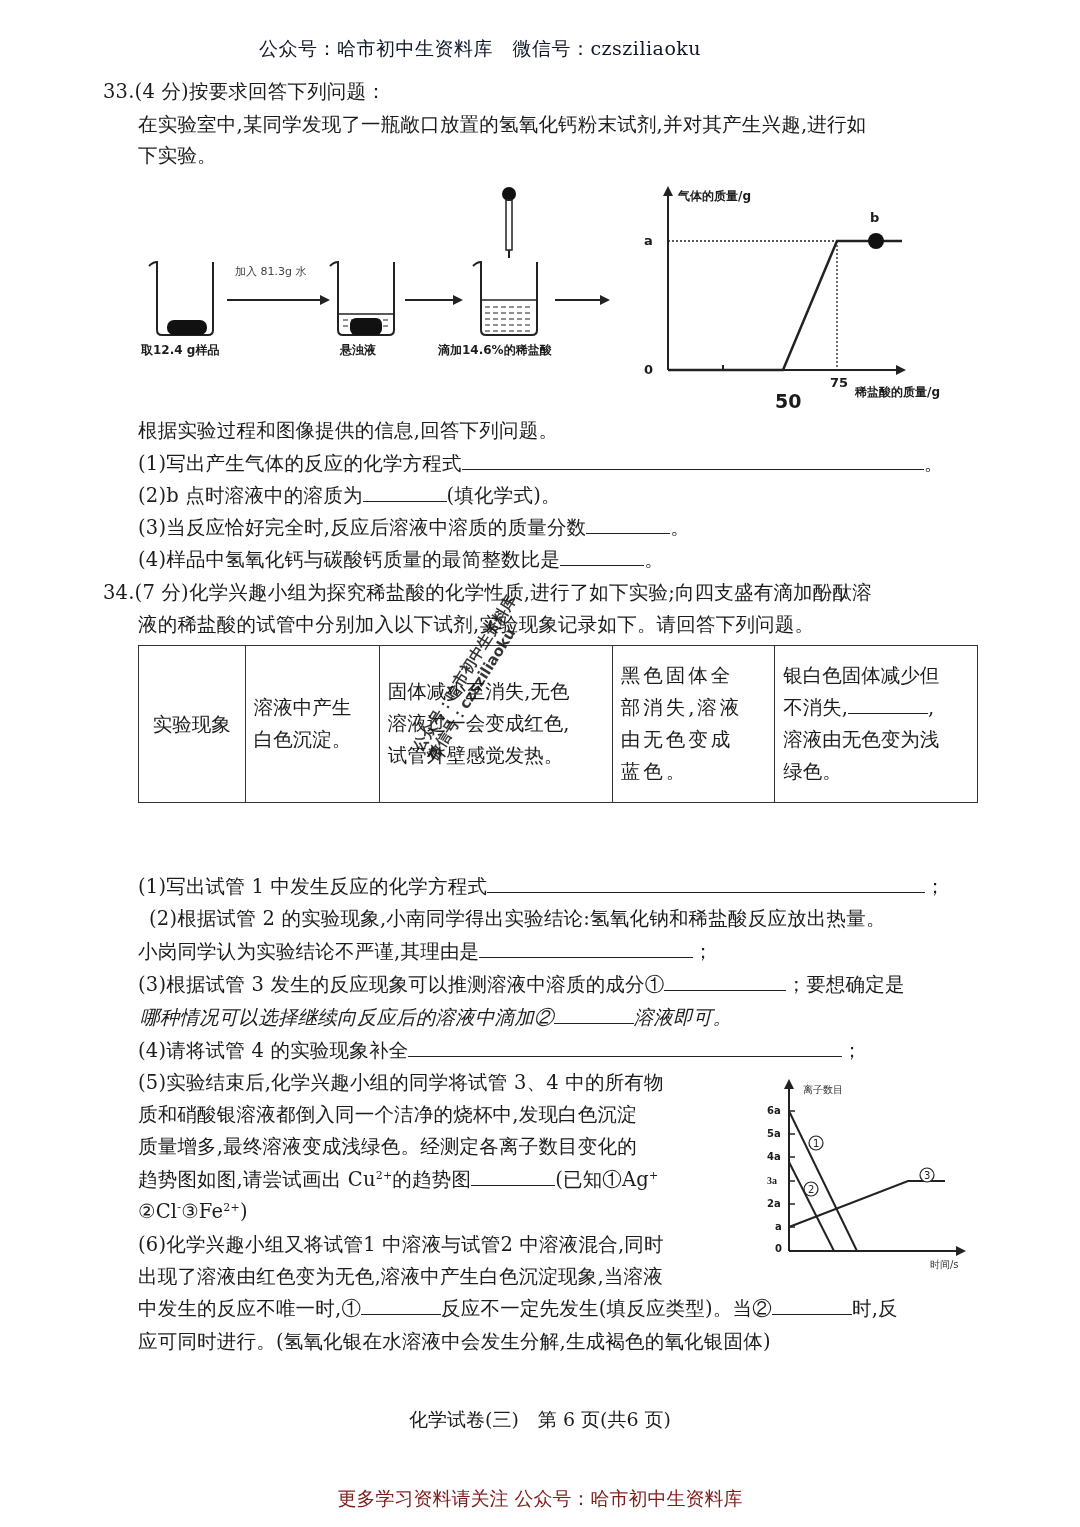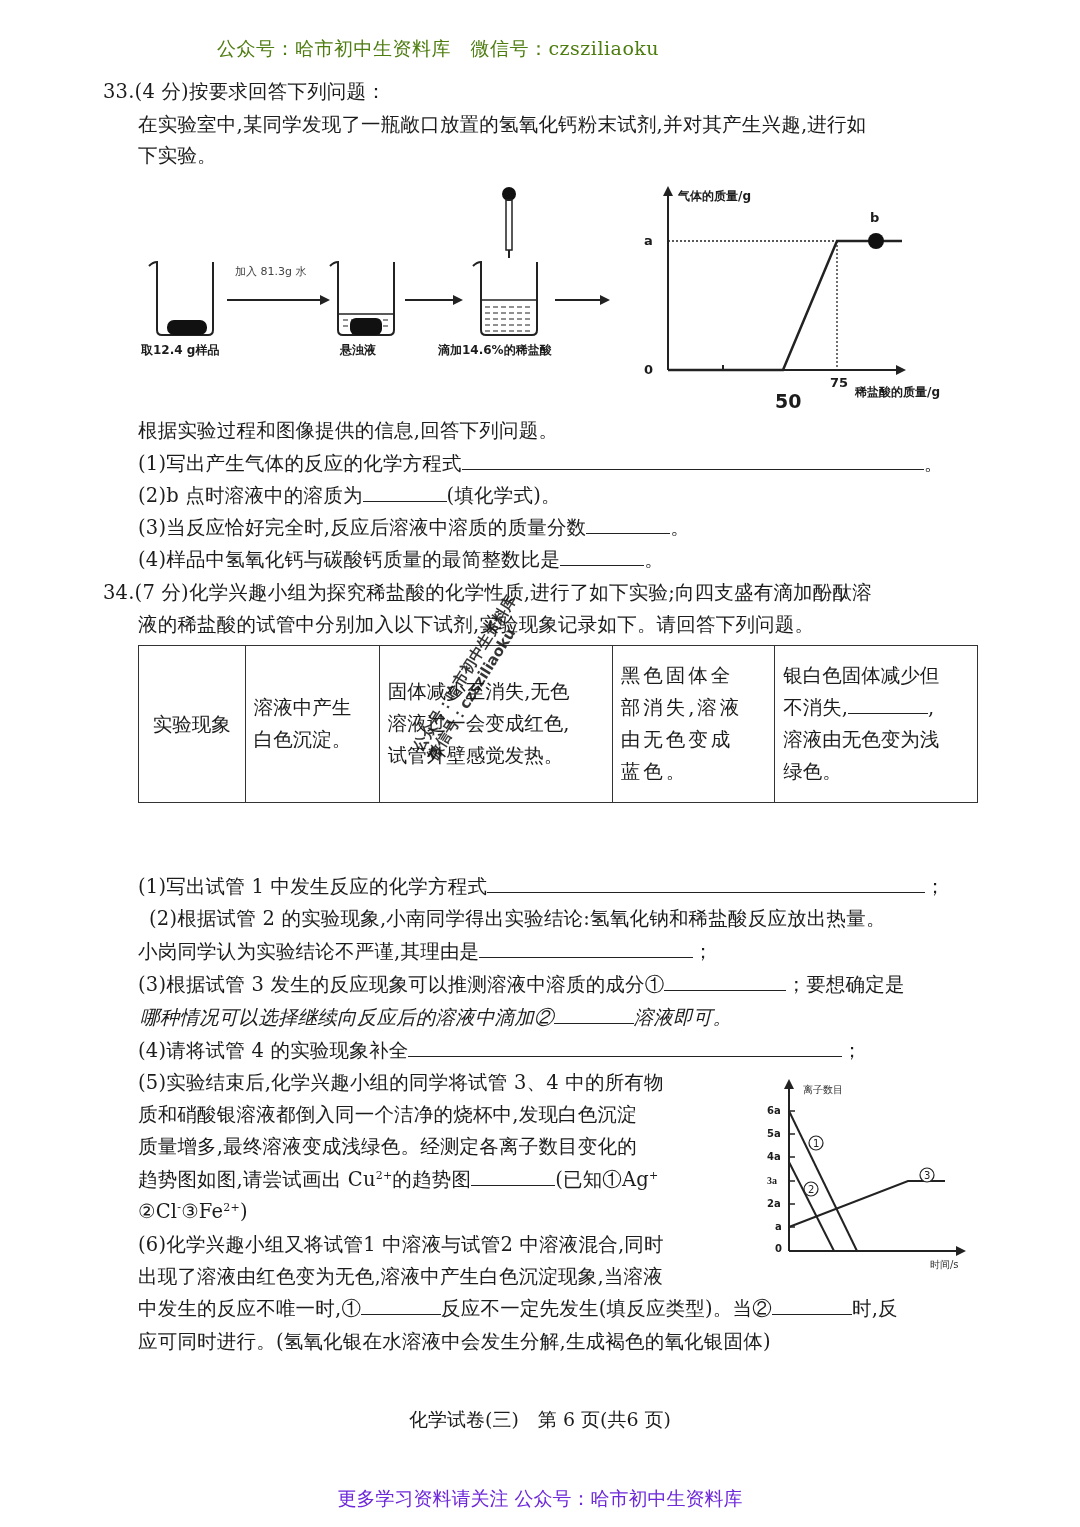--- a/index.html
+++ b/index.html
@@ -3,21 +3,21 @@
 <meta charset="utf-8">
 <style>
   html, body { margin: 0; padding: 0; }
   body {
     width: 1080px; height: 1527px; background: #ffffff; color: #1c1c1c;
     font-family: "DejaVu Serif", "Liberation Serif", serif;
     position: relative; overflow: hidden;
   }
   .abs { position: absolute; }
   .line { position: absolute; font-size: 19.5px; line-height: 30px; white-space: nowrap; letter-spacing: 0.2px; }
-  .header { top: 36px; left: 0; width: 876px; text-align: center; font-size: 19px; color: #4d7c0f; letter-spacing: 0.5px; }
+  .header { top: 36px; left: 0; width: 876px; text-align: center; font-size: 19px; color: #0f172a; letter-spacing: 0.5px; padding-left: 42px; }
   .blank { display: inline-block; border-bottom: 1.5px solid #222; height: 20px; vertical-align: baseline; }
   .sup { font-size: 11px; vertical-align: super; line-height: 0; }
   table.exp { position: absolute; left: 138px; top: 645px; width: 840px; border-collapse: collapse; font-size: 19.5px; }
   table.exp td { border: 1.6px solid #333; text-align: center; padding: 0 6px; }
   table.exp tr.h td { height: 34px; }
   table.exp tr.obs td { height: 148px; }
   table.exp td.left { text-align: left; line-height: 32px; padding: 4px 8px; }
   table.exp td.just { text-align: justify; letter-spacing: 3px; }
   .footer { left: 0; width: 1080px; text-align: center; }
   svg text { font-family: "DejaVu Sans", "Liberation Sans", sans-serif; }
@@ -217,13 +217,13 @@
   <div class="abs" style="left:22px;top:53px;font-size:10px;font-weight:bold;font-family:'DejaVu Sans',sans-serif;">5a</div>
   <div class="abs" style="left:22px;top:76px;font-size:10px;font-weight:bold;font-family:'DejaVu Sans',sans-serif;">4a</div>
   <div class="abs" style="left:22px;top:100px;font-size:10px;font-weight:bold;font-family:Liberation Serif, serif;">3a</div>
   <div class="abs" style="left:22px;top:123px;font-size:10px;font-weight:bold;font-family:'DejaVu Sans',sans-serif;">2a</div>
   <div class="abs" style="left:30px;top:146px;font-size:10px;font-weight:bold;font-family:'DejaVu Sans',sans-serif;">a</div>
   <div class="abs" style="left:30px;top:168px;font-size:10px;font-weight:bold;font-family:'DejaVu Sans',sans-serif;">0</div>
   <div class="abs" style="left:185px;top:183px;font-size:10px;color:#333;font-family:'DejaVu Sans',sans-serif;text-align:right;">时间/s</div>
 </div>
 
 <div class="abs footer" style="top:1407px;font-size:19px;">化学试卷(三)　第 6 页(共6 页)</div>
-<div class="abs footer" style="top:1486px;font-size:19px;color:#6d28d9;">更多学习资料请关注 公众号：哈市初中生资料库</div>
+<div class="abs footer" style="top:1486px;font-size:19px;color:#7f1d1d;">更多学习资料请关注 公众号：哈市初中生资料库</div>
 
 </body></html>

